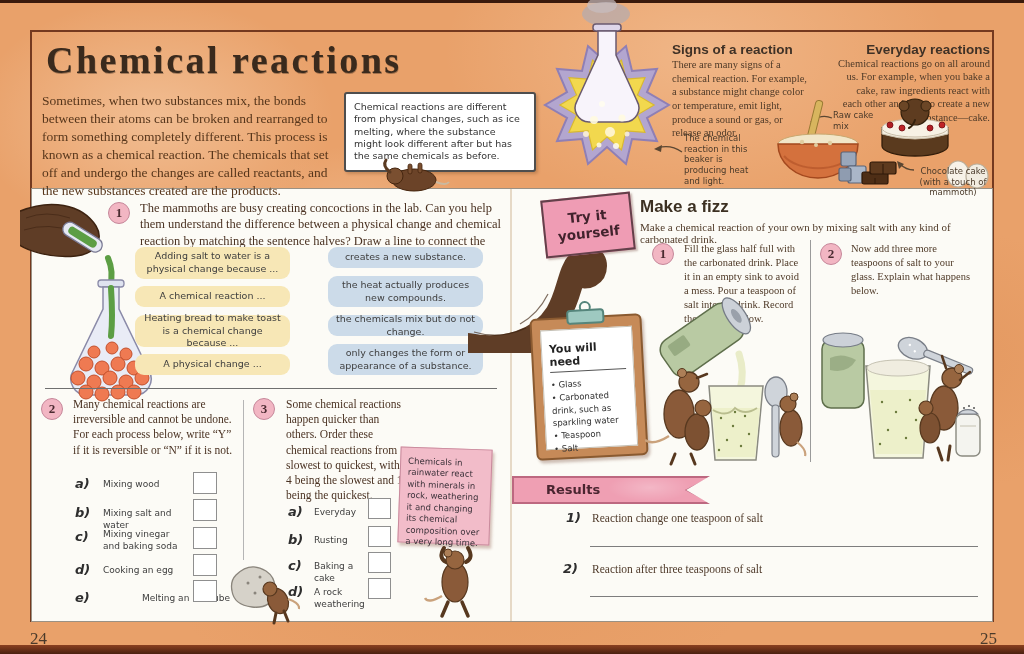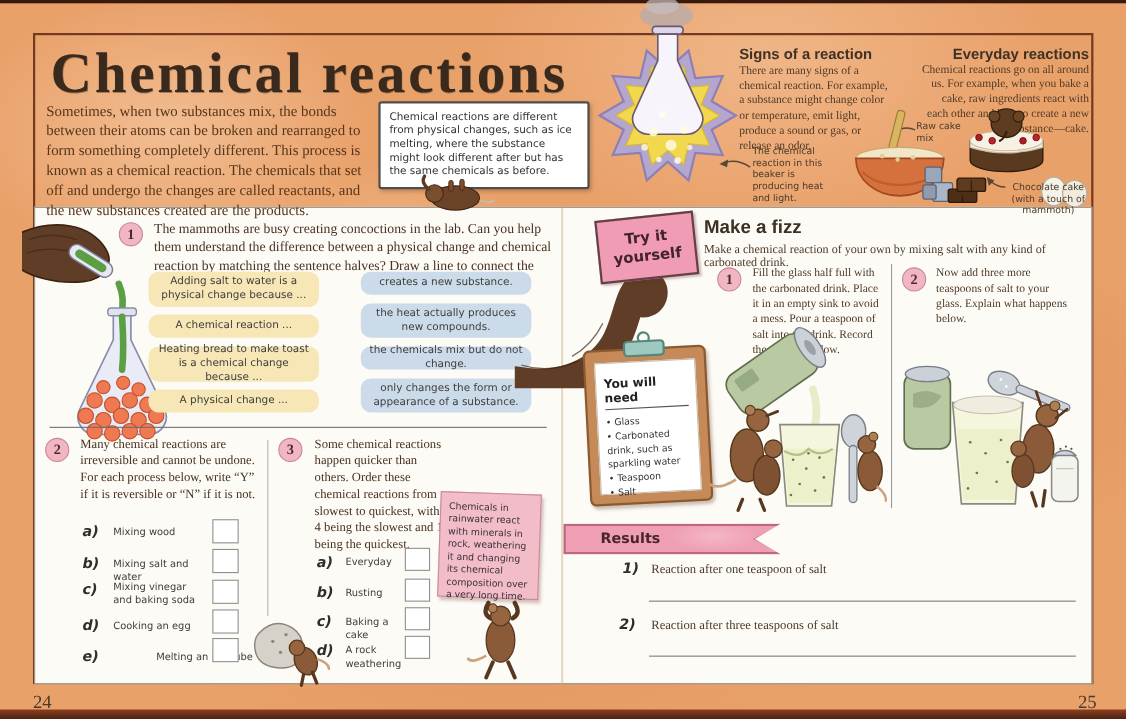--- a/index.html
+++ b/index.html
@@ -21,21 +21,21 @@
   .frame { left:30px; top:30px; width:964px; height:592px; border:2px solid #74391f; }
   .pages { left:31px; top:188px; width:962px; height:434px; background:#fcfbf6; border:1px solid #9a9184; }
   .page-gutter { left:510px; top:189px; width:2px; height:432px; background:#e6d9c6; }
 
   .serif { font-family:"Liberation Serif", serif; color:#4f3a28; }
   .hand  { font-family:"DejaVu Sans", sans-serif; color:#3d3d3d; }
   .head-sans { font-family:"Liberation Sans", sans-serif; font-weight:bold; color:#3f3126; }
 
   .book-title {
     font-family:"Liberation Serif", serif; font-weight:bold;
-    font-size:52px; letter-spacing:2.5px; color:#3a2a1d;
+    font-size:38px; letter-spacing:2.5px; color:#3a2a1d;
     text-shadow:0.5px 0.5px 0 rgba(58,42,29,.4);
   }
   .intro { font-size:13.5px; line-height:1.33; color:#57361b; }
 
   .speech-box {
     background:#fff; border:2px solid #4e4e4e; border-radius:3px;
     padding:7px 8px; font-size:9.5px; line-height:1.3; color:#333;
     box-shadow:2px 2px 3px rgba(90,50,20,.25);
   }
   .cap { font-size:8.5px; line-height:1.25; color:#4a3a2a; }
@@ -446,21 +446,21 @@
       <circle cx="156" cy="112" r="1" fill="#555"></circle>
     <line x1="142" y1="130" x2="158" y2="130" stroke="#c5c2b2" stroke-width="1"></line>
   </svg>
 
   <div class="abs ribbon-outer" style="left:512px; top:476px; width:198px; height:28px; filter:drop-shadow(1px 2px 0 rgba(140,70,50,.3));">
     <div class="ribbon-inner"></div>
     <div class="ribbon-label">Results</div>
   </div>
 
   <div class="abs result-num" style="left:566px; top:510px;">1)</div>
-  <div class="abs serif result-label" style="left:592px; top:512px; width:330px;">Reaction after one teaspoon of salt</div>
+  <div class="abs serif result-label" style="left:592px; top:512px; width:330px;">Reaction change one teaspoon of salt</div>
   <div class="abs blank-line" style="left:590px; top:545px; width:388px; height:2px;"></div>
 
   <div class="abs result-num" style="left:563px; top:561px;">2)</div>
   <div class="abs serif result-label" style="left:592px; top:563px; width:330px;">Reaction after three teaspoons of salt</div>
   <div class="abs blank-line" style="left:590px; top:595px; width:388px; height:2px;"></div>
 
   <div class="abs page-num serif" style="left:980px; top:629px;">25</div>
 
 </div>
 

